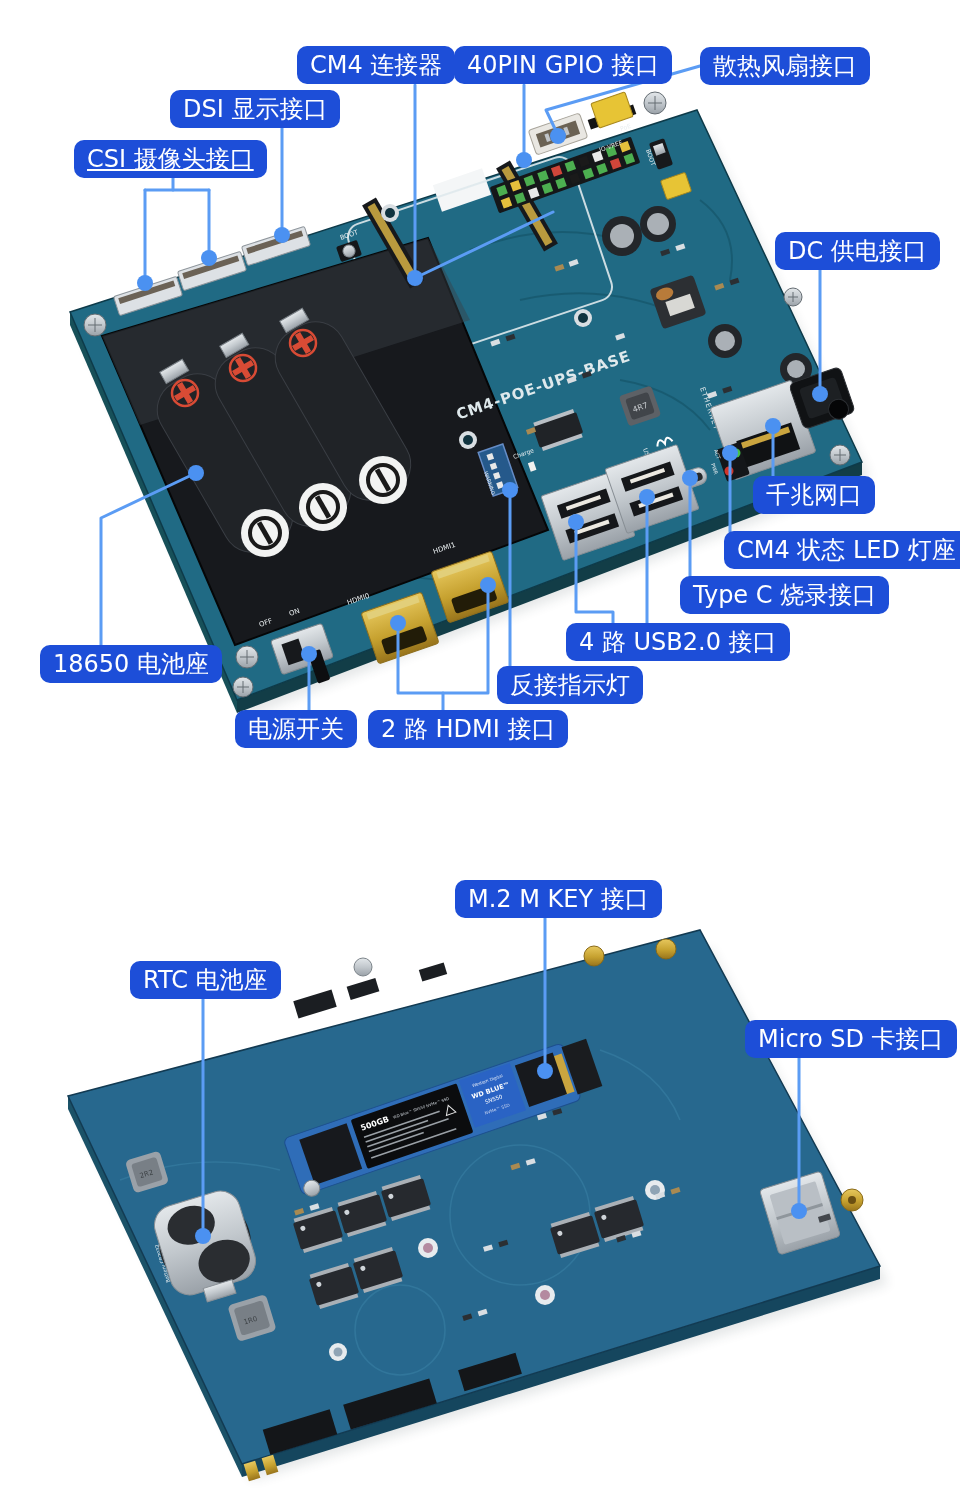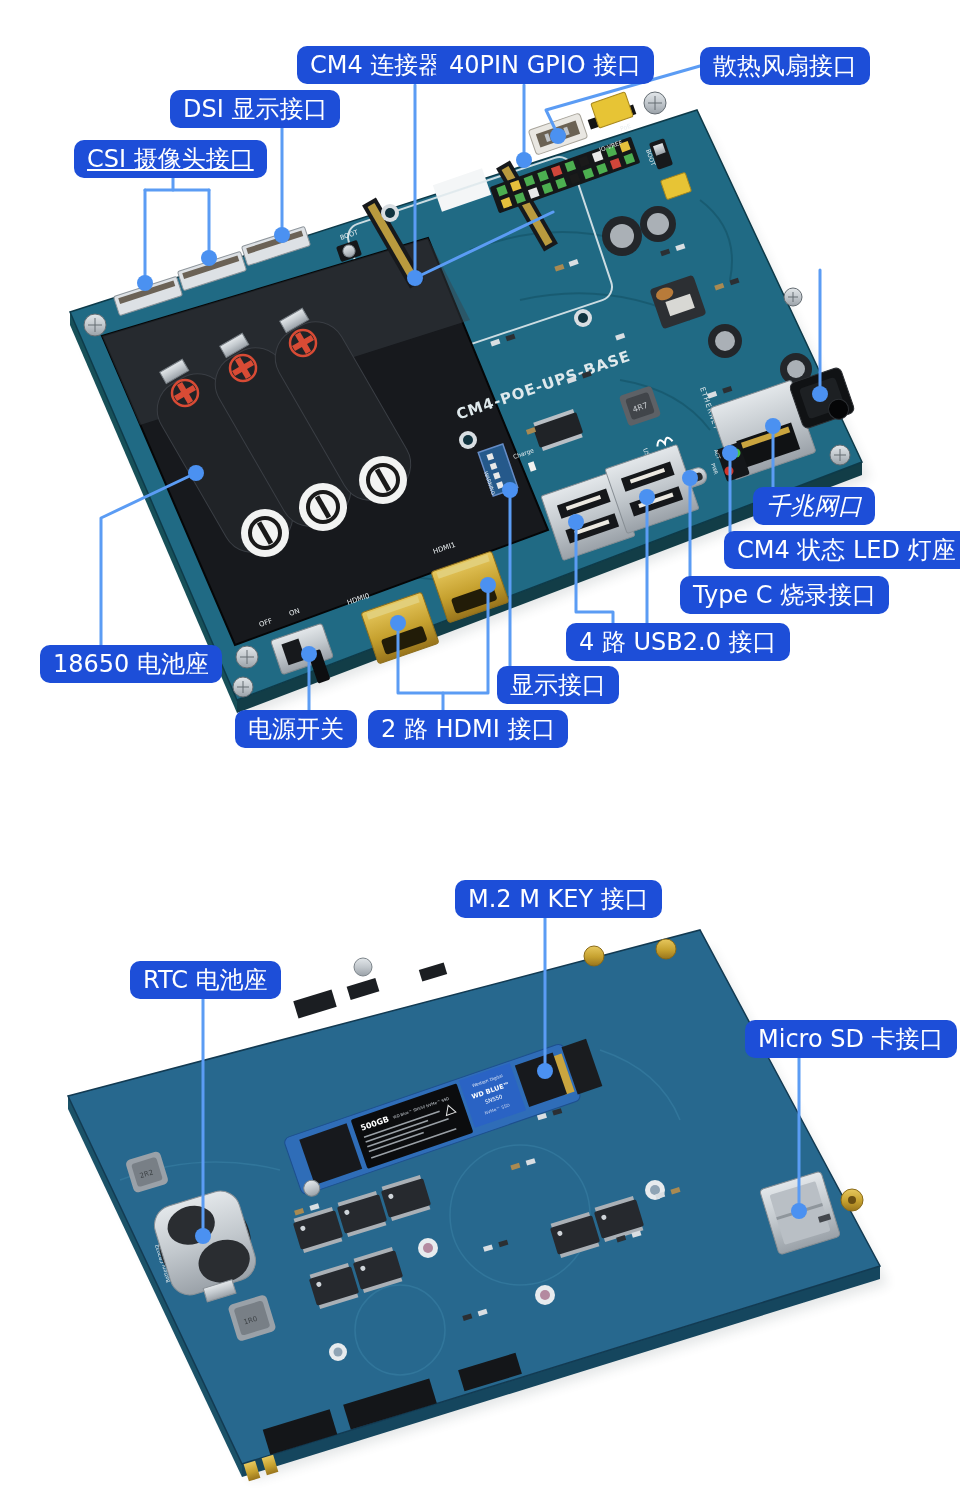--- a/index.html
+++ b/index.html
@@ -551,29 +551,30 @@
           <circle class="dot" cx="203" cy="1236" r="8"></circle>
     </g>
     <g>
       <polyline class="line" points="799,1057 799,1209"></polyline>
           <circle class="dot" cx="799" cy="1211" r="8"></circle>
     </g>
   </g>
 </svg>
 
 <div class="callout" style="left:297px;top:46px;">CM4 连接器</div>
-<div class="callout" style="left:436px;top:46px;text-align:right;">40PIN GPIO 接口</div>
+<div class="callout" style="left:454px;top:46px;text-align:right;">40PIN GPIO 接口</div>
 <div class="callout" style="left:700px;top:47px;">散热风扇接口</div>
 <div class="callout" style="left:170px;top:90px;">DSI 显示接口</div>
 <div class="callout" style="left:74px;top:140px;text-decoration:underline;">CSI 摄像头接口</div>
-<div class="callout" style="left:753px;top:487px;font-style:italic;">千兆网口</div>
+<div class="callout" style="left:775px;top:232px;">DC 供电接口</div>
+<div class="callout" style="left:753px;top:476px;">千兆网口</div>
 <div class="callout" style="left:724px;top:531px;">CM4 状态 LED 灯座</div>
 <div class="callout" style="left:680px;top:576px;">Type C 烧录接口</div>
 <div class="callout" style="left:555px;top:623px;margin-left:11px;">4 路 USB2.0 接口</div>
-<div class="callout" style="left:497px;top:666px;">显示接口</div>
+<div class="callout" style="left:497px;top:666px;">反接指示灯</div>
 <div class="callout" style="left:40px;top:645px;text-align:center;">18650 电池座</div>
 <div class="callout" style="left:235px;top:710px;">电源开关</div>
 <div class="callout" style="left:368px;top:710px;">2 路 HDMI 接口</div>
 <div class="callout" style="left:455px;top:880px;text-align:right;">M.2 M KEY 接口</div>
 <div class="callout" style="left:130px;top:961px;">RTC 电池座</div>
 <div class="callout" style="left:745px;top:1020px;">Micro SD 卡接口</div>
 
 </div>
 
 </body></html>

